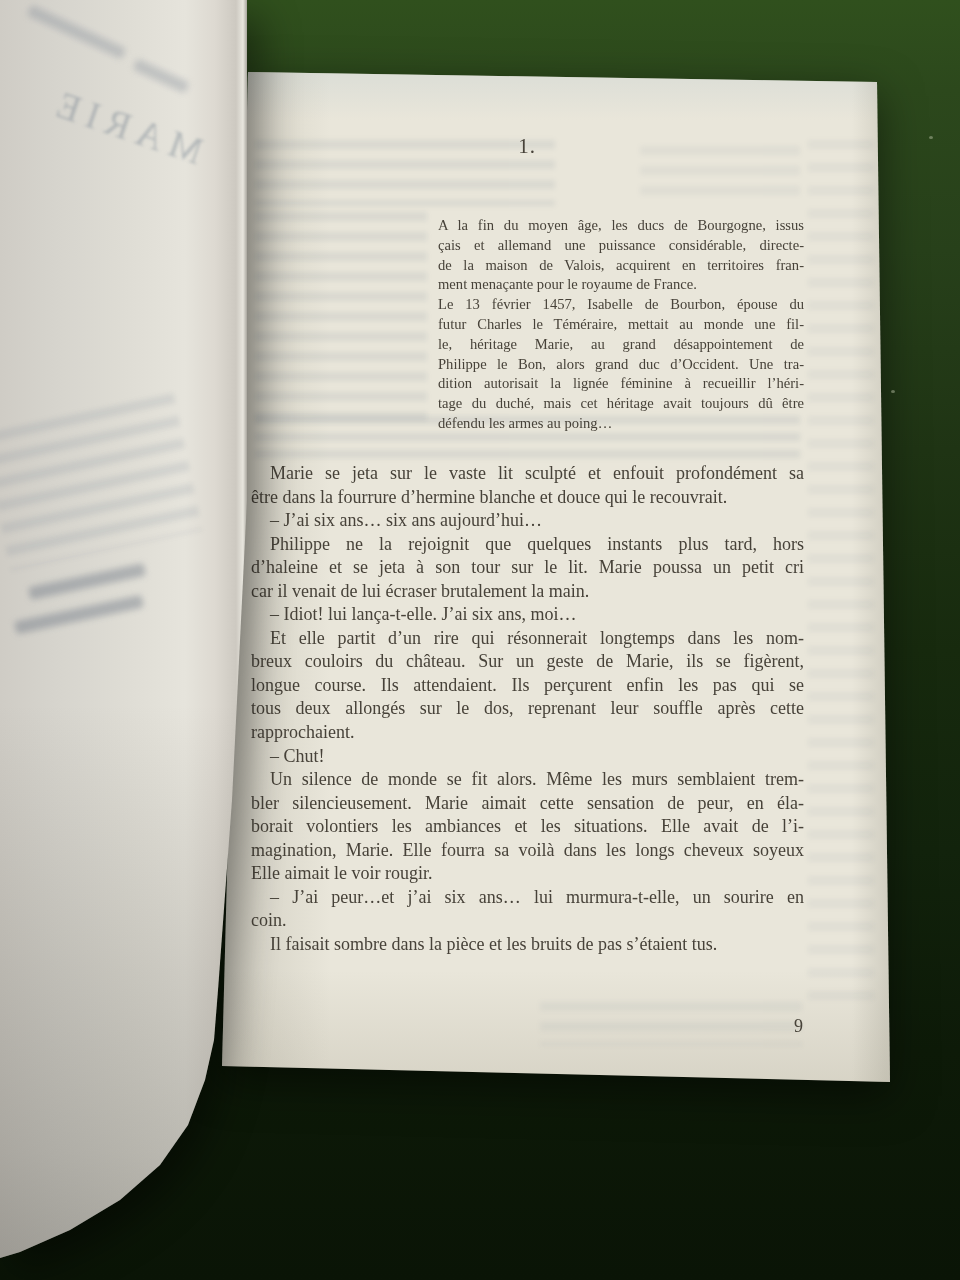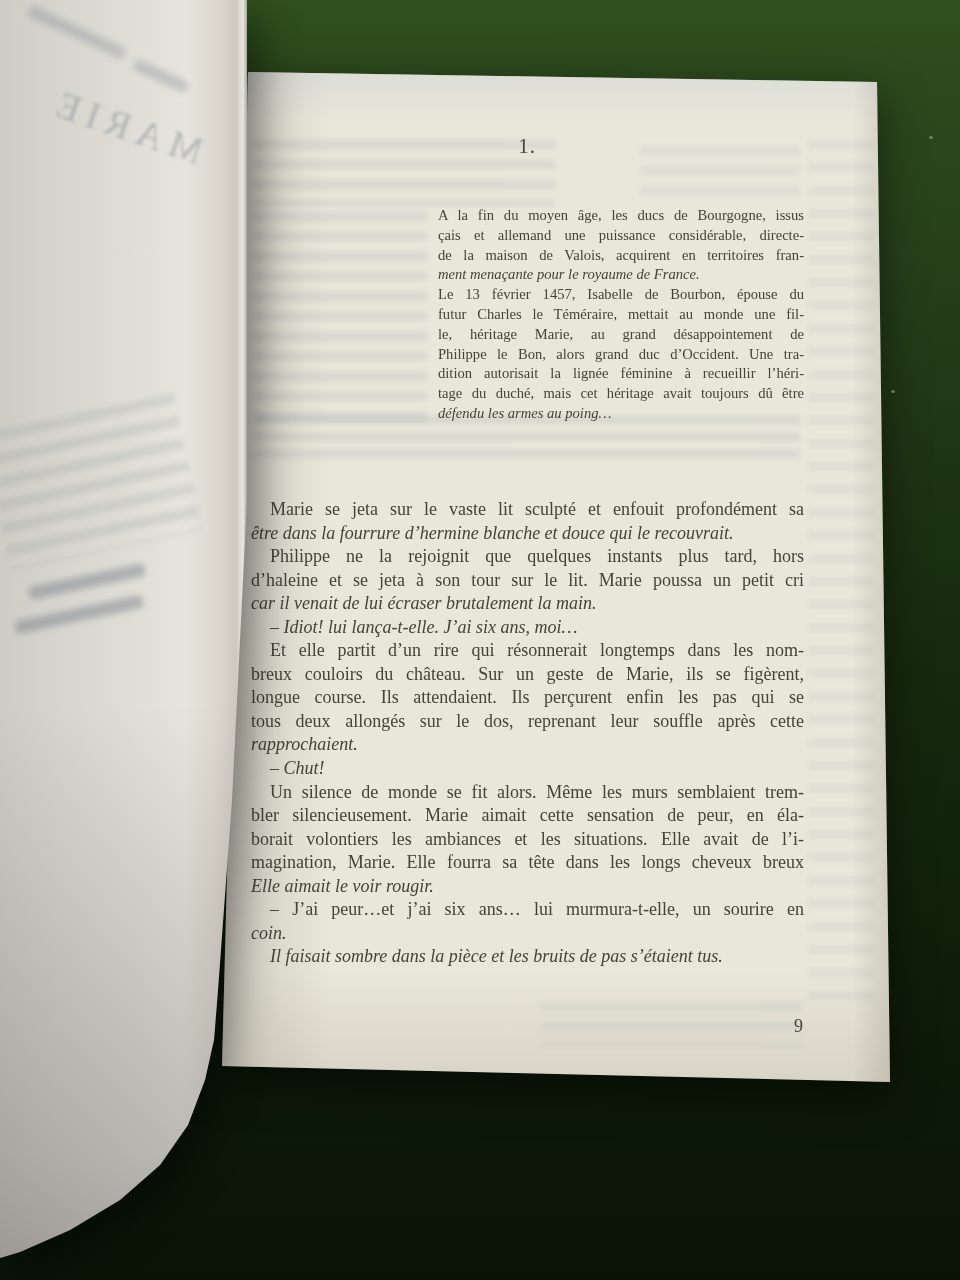--- a/index.html
+++ b/index.html
@@ -30,26 +30,26 @@
     background:repeating-linear-gradient(to bottom,rgba(110,125,142,.22) 0px,rgba(110,125,142,.22) 9px,rgba(0,0,0,0) 9px,rgba(0,0,0,0) 20px);}
   .ghost.light{opacity:.35;}
   .ghost-bar{position:absolute;filter:blur(3px);background:rgba(115,126,142,.30);border-radius:4px;}
   .ghost-title{position:absolute;left:-10px;top:96px;width:215px;height:56px;
     font-size:37px;letter-spacing:8px;color:rgba(108,122,138,.40);
     filter:blur(1.6px);transform:scaleX(-1) rotate(-19deg);}
   
   .ink{color:#474239;}
   .chapter{position:absolute;left:251px;top:134px;width:552px;text-align:center;
     font-size:21px;letter-spacing:1px;}
-  .intro{position:absolute;left:438px;top:206px;width:366px;
+  .intro{position:absolute;left:438px;top:216px;width:366px;
     font-size:14.6px;line-height:19.8px;}
   .bodytext{position:absolute;left:251px;top:462px;width:553px;
-    font-size:18px;line-height:23.55px;margin-top:36px;}
+    font-size:18px;line-height:23.55px;}
   .line{text-align:justify;text-align-last:justify;}
-  .line.last{text-align-last:auto;font-style:italic;}
+  .line.last{text-align-last:auto;}
   .bodytext .line.indent{text-indent:19px;}
   .pagenum{position:absolute;left:251px;top:1016px;width:552px;text-align:right;
     font-size:18px;}
 </style>
 </head>
 <body>
 
 <div class="scene">
 
   <div class="page-right-wrap">
@@ -72,34 +72,35 @@
           <div class="line">futur Charles le Téméraire, mettait au monde une fil-</div>
           <div class="line">le, héritage Marie, au grand désappointement de</div>
           <div class="line">Philippe le Bon, alors grand duc d’Occident. Une tra-</div>
           <div class="line">dition autorisait la lignée féminine à recueillir l’héri-</div>
           <div class="line">tage du duché, mais cet héritage avait toujours dû être</div>
           <div class="line last">défendu les armes au poing…</div>
         </div>
       <div id="body-block" class="bodytext ink">
           <div class="line indent">Marie se jeta sur le vaste lit sculpté et enfouit profondément sa</div>
           <div class="line last">être dans la fourrure d’hermine blanche et douce qui le recouvrait.</div>
+          <div class="line last indent">– J’ai six ans… six ans aujourd’hui…</div>
           <div class="line indent">Philippe ne la rejoignit que quelques instants plus tard, hors</div>
           <div class="line">d’haleine et se jeta à son tour sur le lit. Marie poussa un petit cri</div>
           <div class="line last">car il venait de lui écraser brutalement la main.</div>
           <div class="line last indent">– Idiot! lui lança-t-elle. J’ai six ans, moi…</div>
           <div class="line indent">Et elle partit d’un rire qui résonnerait longtemps dans les nom-</div>
           <div class="line">breux couloirs du château. Sur un geste de Marie, ils se figèrent,</div>
           <div class="line">longue course. Ils attendaient. Ils perçurent enfin les pas qui se</div>
           <div class="line">tous deux allongés sur le dos, reprenant leur souffle après cette</div>
           <div class="line last">rapprochaient.</div>
           <div class="line last indent">– Chut!</div>
           <div class="line indent">Un silence de monde se fit alors. Même les murs semblaient trem-</div>
           <div class="line">bler silencieusement. Marie aimait cette sensation de peur, en éla-</div>
           <div class="line">borait volontiers les ambiances et les situations. Elle avait de l’i-</div>
-          <div class="line">magination, Marie. Elle fourra sa tête dans les longs cheveux breux</div>
+          <div class="line">magination, Marie. Elle fourra sa voilà dans les longs cheveux soyeux</div>
           <div class="line last">Elle aimait le voir rougir.</div>
           <div class="line indent">– J’ai peur…et j’ai six ans… lui murmura-t-elle, un sourire en</div>
           <div class="line last">coin.</div>
           <div class="line last indent">Il faisait sombre dans la pièce et les bruits de pas s’étaient tus.</div>
         </div>
       <div class="pagenum ink">9</div>
     </div>
   </div>
 
   <div class="page-curl-wrap">

